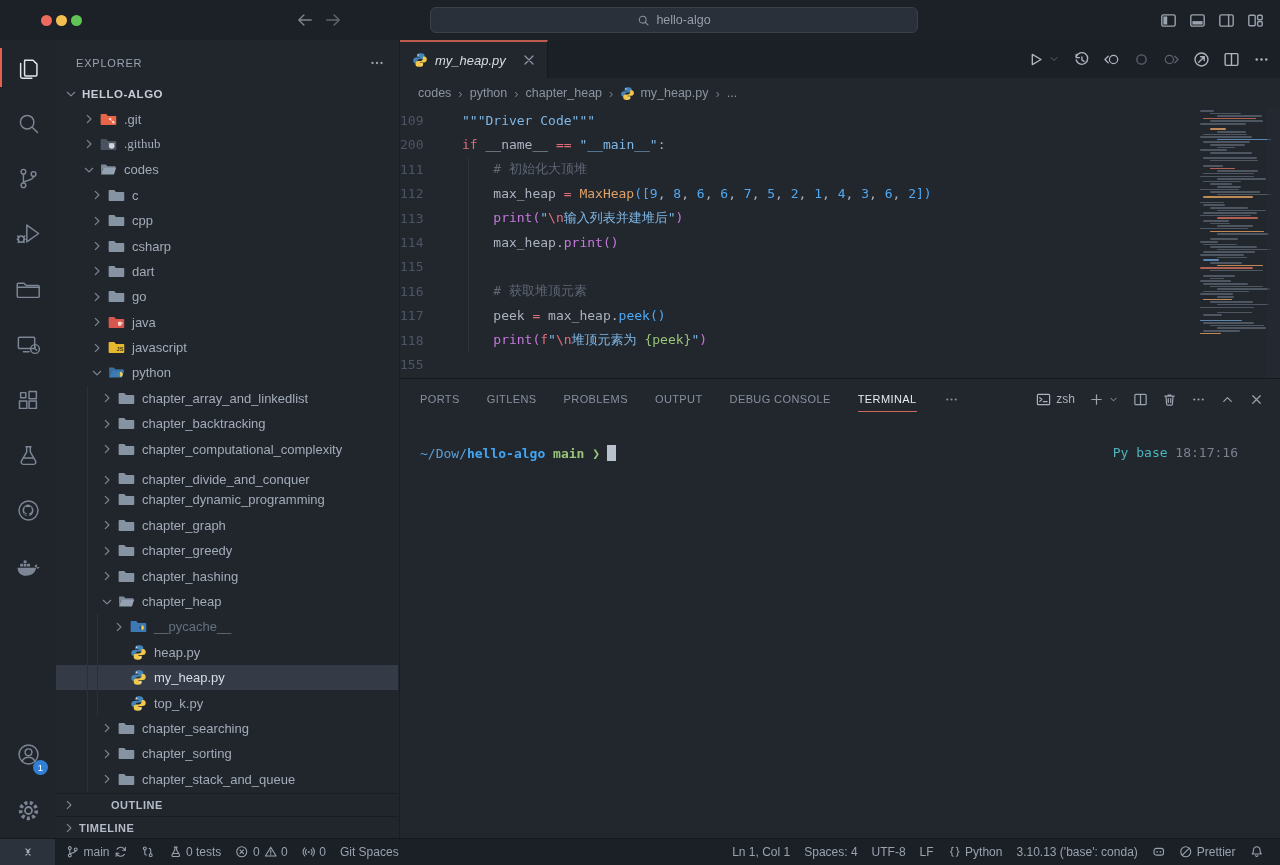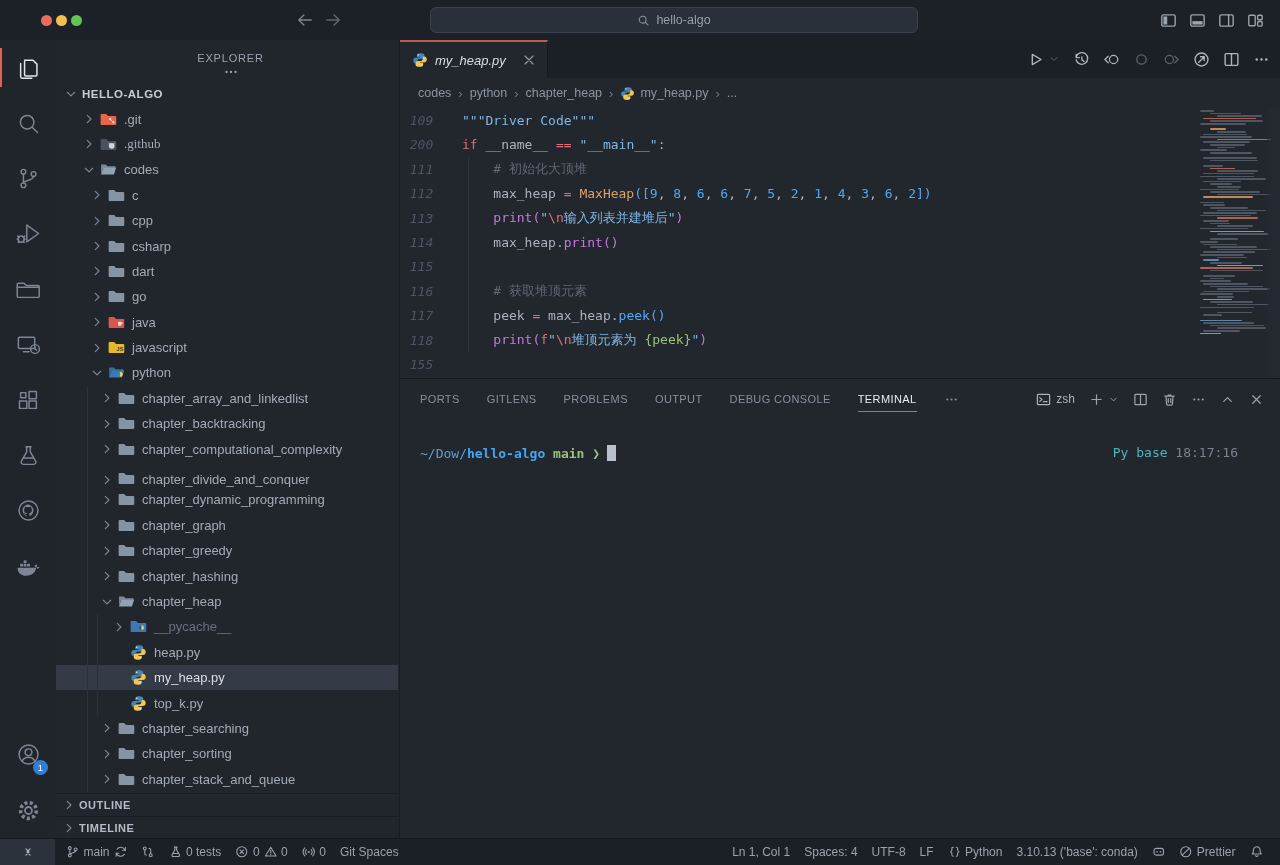--- a/index.html
+++ b/index.html
@@ -38,21 +38,21 @@
   .ab-item .i { width:27px; height:27px; }
   .ab-badge { position:absolute; right:8px; bottom:8px; min-width:15px; height:15px;
     background:#2f7fd6; color:#fff; font-size:9.5px; border-radius:8px;
     display:flex; align-items:center; justify-content:center; padding:0 3px; }
 
   
   #sidebar { position:absolute; left:56px; top:40px; width:344px; height:798px;
     background:#21262d; border-right:1px solid #1a1e24; }
   #sb-header { position:absolute; left:20px; right:14px; top:12px; height:22px;
     display:flex; align-items:center; justify-content:space-between;
-    font-size:11px; letter-spacing:.8px; color:#9aa3b0;flex-direction:column; }
+    font-size:11px; letter-spacing:.8px; color:#9aa3b0; }
   #sb-header .i { width:16px; height:16px; color:#9aa3b0; }
   #tree { position:absolute; left:0; right:1px; top:41px; }
   .trow { position:relative; height:25.4px; display:flex; align-items:center;
     color:#a2abb8; white-space:nowrap; }
   .trow.selected { background:#343b47; color:#d8dce4; }
   .trow.dim .tlabel { color:#67707e; }
   .trow.root .tlabel { font-weight:bold; font-size:11.5px; letter-spacing:.5px; color:#c7cdd6; }
   .tchev { width:14px; height:14px; color:#7d8694; flex:0 0 14px; margin-right:4px; }
   .tchev.open svg { transform:rotate(90deg); }
   .ticon { width:17px; height:17px; flex:0 0 17px; margin-right:7px; }
@@ -79,21 +79,21 @@
   #editor-actions .dim { color:#5b626d; }
   #breadcrumbs { position:absolute; left:18px; top:38px; right:0; height:30px;
     display:flex; align-items:center; gap:7px; color:#8b94a1; font-size:12.5px; }
   #breadcrumbs .sep { color:#6d7684; font-size:13px; }
   #breadcrumbs .i { width:15px; height:15px; }
 
   #code { position:absolute; left:0; right:0; top:68px; bottom:0;
     font-family:"DejaVu Sans Mono","Liberation Mono",monospace; font-size:13px; }
   .code-line { position:absolute; left:0; right:0; height:24.45px; display:flex;
     align-items:center; }
-  .ln { width:43px; padding-right:0; text-align:center; color:#4d5565; flex:0 0 43px;font-style:italic; }
+  .ln { width:43px; padding-right:0; text-align:left; color:#4d5565; flex:0 0 43px; }
   .ctext { margin-left:19px; white-space:pre; }
   .tok-var { color:#abb2bf; } .tok-kw { color:#e06c75; } .tok-op { color:#e06c75; }
   .tok-str { color:#7fb7e5; } .tok-num { color:#51a8f2; } .tok-cls { color:#dda068; }
   .tok-fnb { color:#c678dd; } .tok-fn { color:#51a8f2; } .tok-com { color:#5e6673; }
   .tok-esc { color:#e06c75; } .tok-bblu { color:#51a8f2; } .tok-bvio { color:#c678dd; }
   .tok-grn { color:#98c379; }
   #indent-guide { position:absolute; left:68px; width:1px; background:#2e333b; }
   #minimap { position:absolute; right:18px; top:2px; width:62px; height:235px; }
   .mbar { position:absolute; height:1.6px; border-radius:1px; }
   #overview-ruler { position:absolute; right:0; top:0; bottom:0; width:13px;
@@ -696,21 +696,21 @@
             <svg viewBox="0 0 16 16">
               <path d="M1.4 2.9h4.5l1.6 1.7h7a.8.8 0 0 1 .8.8v6.9a.8.8 0 0 1-.8.8H1.4a.8.8 0 0 1-.8-.8V3.7a.8.8 0 0 1 .8-.8z" fill="#8593a2"></path>
             </svg>
           </span>
           <span class="tlabel">chapter_stack_and_queue</span>
         </div>
         <div class="tguide" style="left: 31px; top: 304.8px; height: 406.4px;"></div>
         <div class="tguide" style="left: 41px; top: 533.4px; height: 101.6px;"></div>
       </div>
     <div id="sb-sections">
-        <div class="sb-section" style="top: 753px;">
+        <div class="sb-section" style="top: 753px; gap: 32px;">
           <span class="i tchev">
             <svg viewBox="0 0 16 16">
               <path d="m6 3.8 4.2 4.2L6 12.2" stroke="currentColor" fill="none" stroke-width="1.3" stroke-linecap="round" stroke-linejoin="round"></path>
             </svg>
           </span>
           <span>OUTLINE</span>
         </div>
         <div class="sb-section" style="top: 776px;">
           <span class="i tchev">
             <svg viewBox="0 0 16 16">

